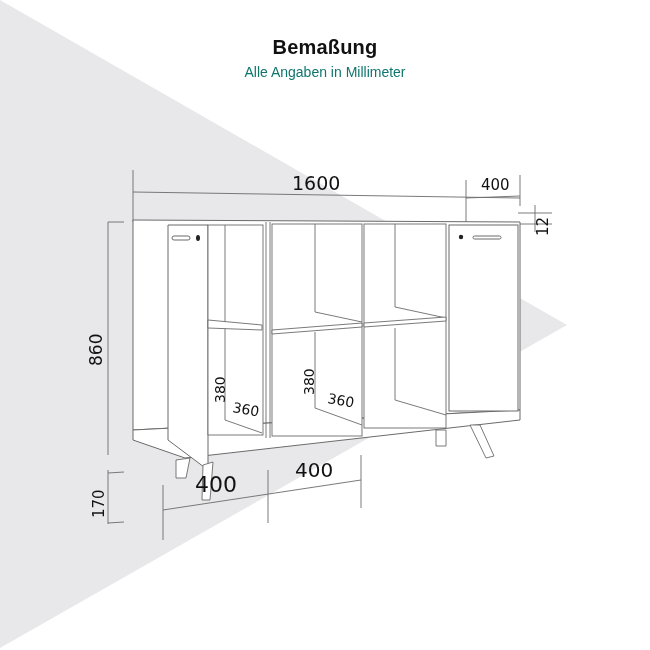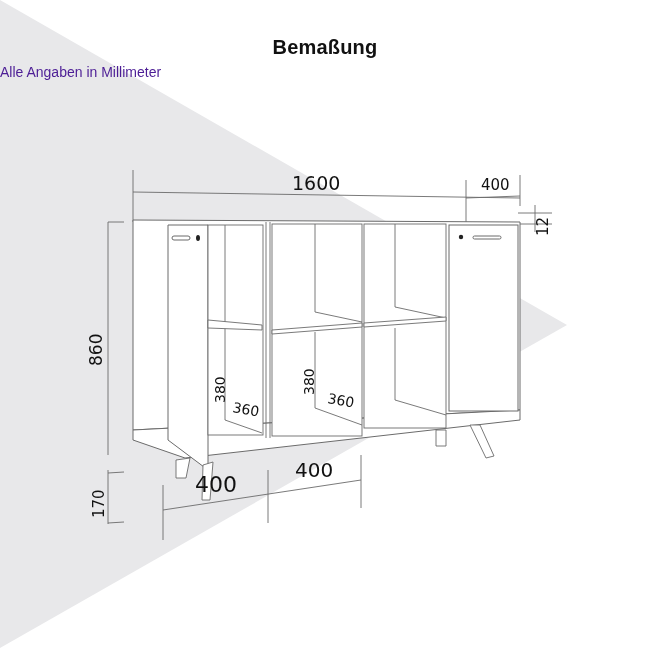--- a/index.html
+++ b/index.html
@@ -1,19 +1,19 @@
 <!DOCTYPE html>
 <html><head>
   <meta charset="utf-8">
   <style>
     html, body { margin: 0; padding: 0; background: #ffffff; }
     body { width: 650px; height: 650px; position: relative; overflow: hidden; font-family: "Liberation Sans", "DejaVu Sans", sans-serif; }
     .bg-shape { position: absolute; left: 0; top: 0; }
     .title { position: absolute; top: 36px; left: 0; width: 650px; text-align: center; font-size: 20px; font-weight: bold; color: #111; letter-spacing: 0.2px; }
-    .subtitle { position: absolute; top: 64px; left: 0; width: 650px; font-size: 14px; color: #4c1d95; }
+    .subtitle { position: absolute; top: 64px; left: 0; width: 650px; text-align: center; font-size: 14px; color: #0f766e; }
     .drawing { position: absolute; left: 0; top: 0; }
     .dim { font-family: "DejaVu Sans", sans-serif; fill: #111; }
   </style>
 </head>
 <body>
 
 <svg class="bg-shape" width="650" height="650" viewBox="0 0 650 650">
   <polygon points="0,0 567,325 0,648" fill="#e8e8ea"></polygon>
 </svg>
 

